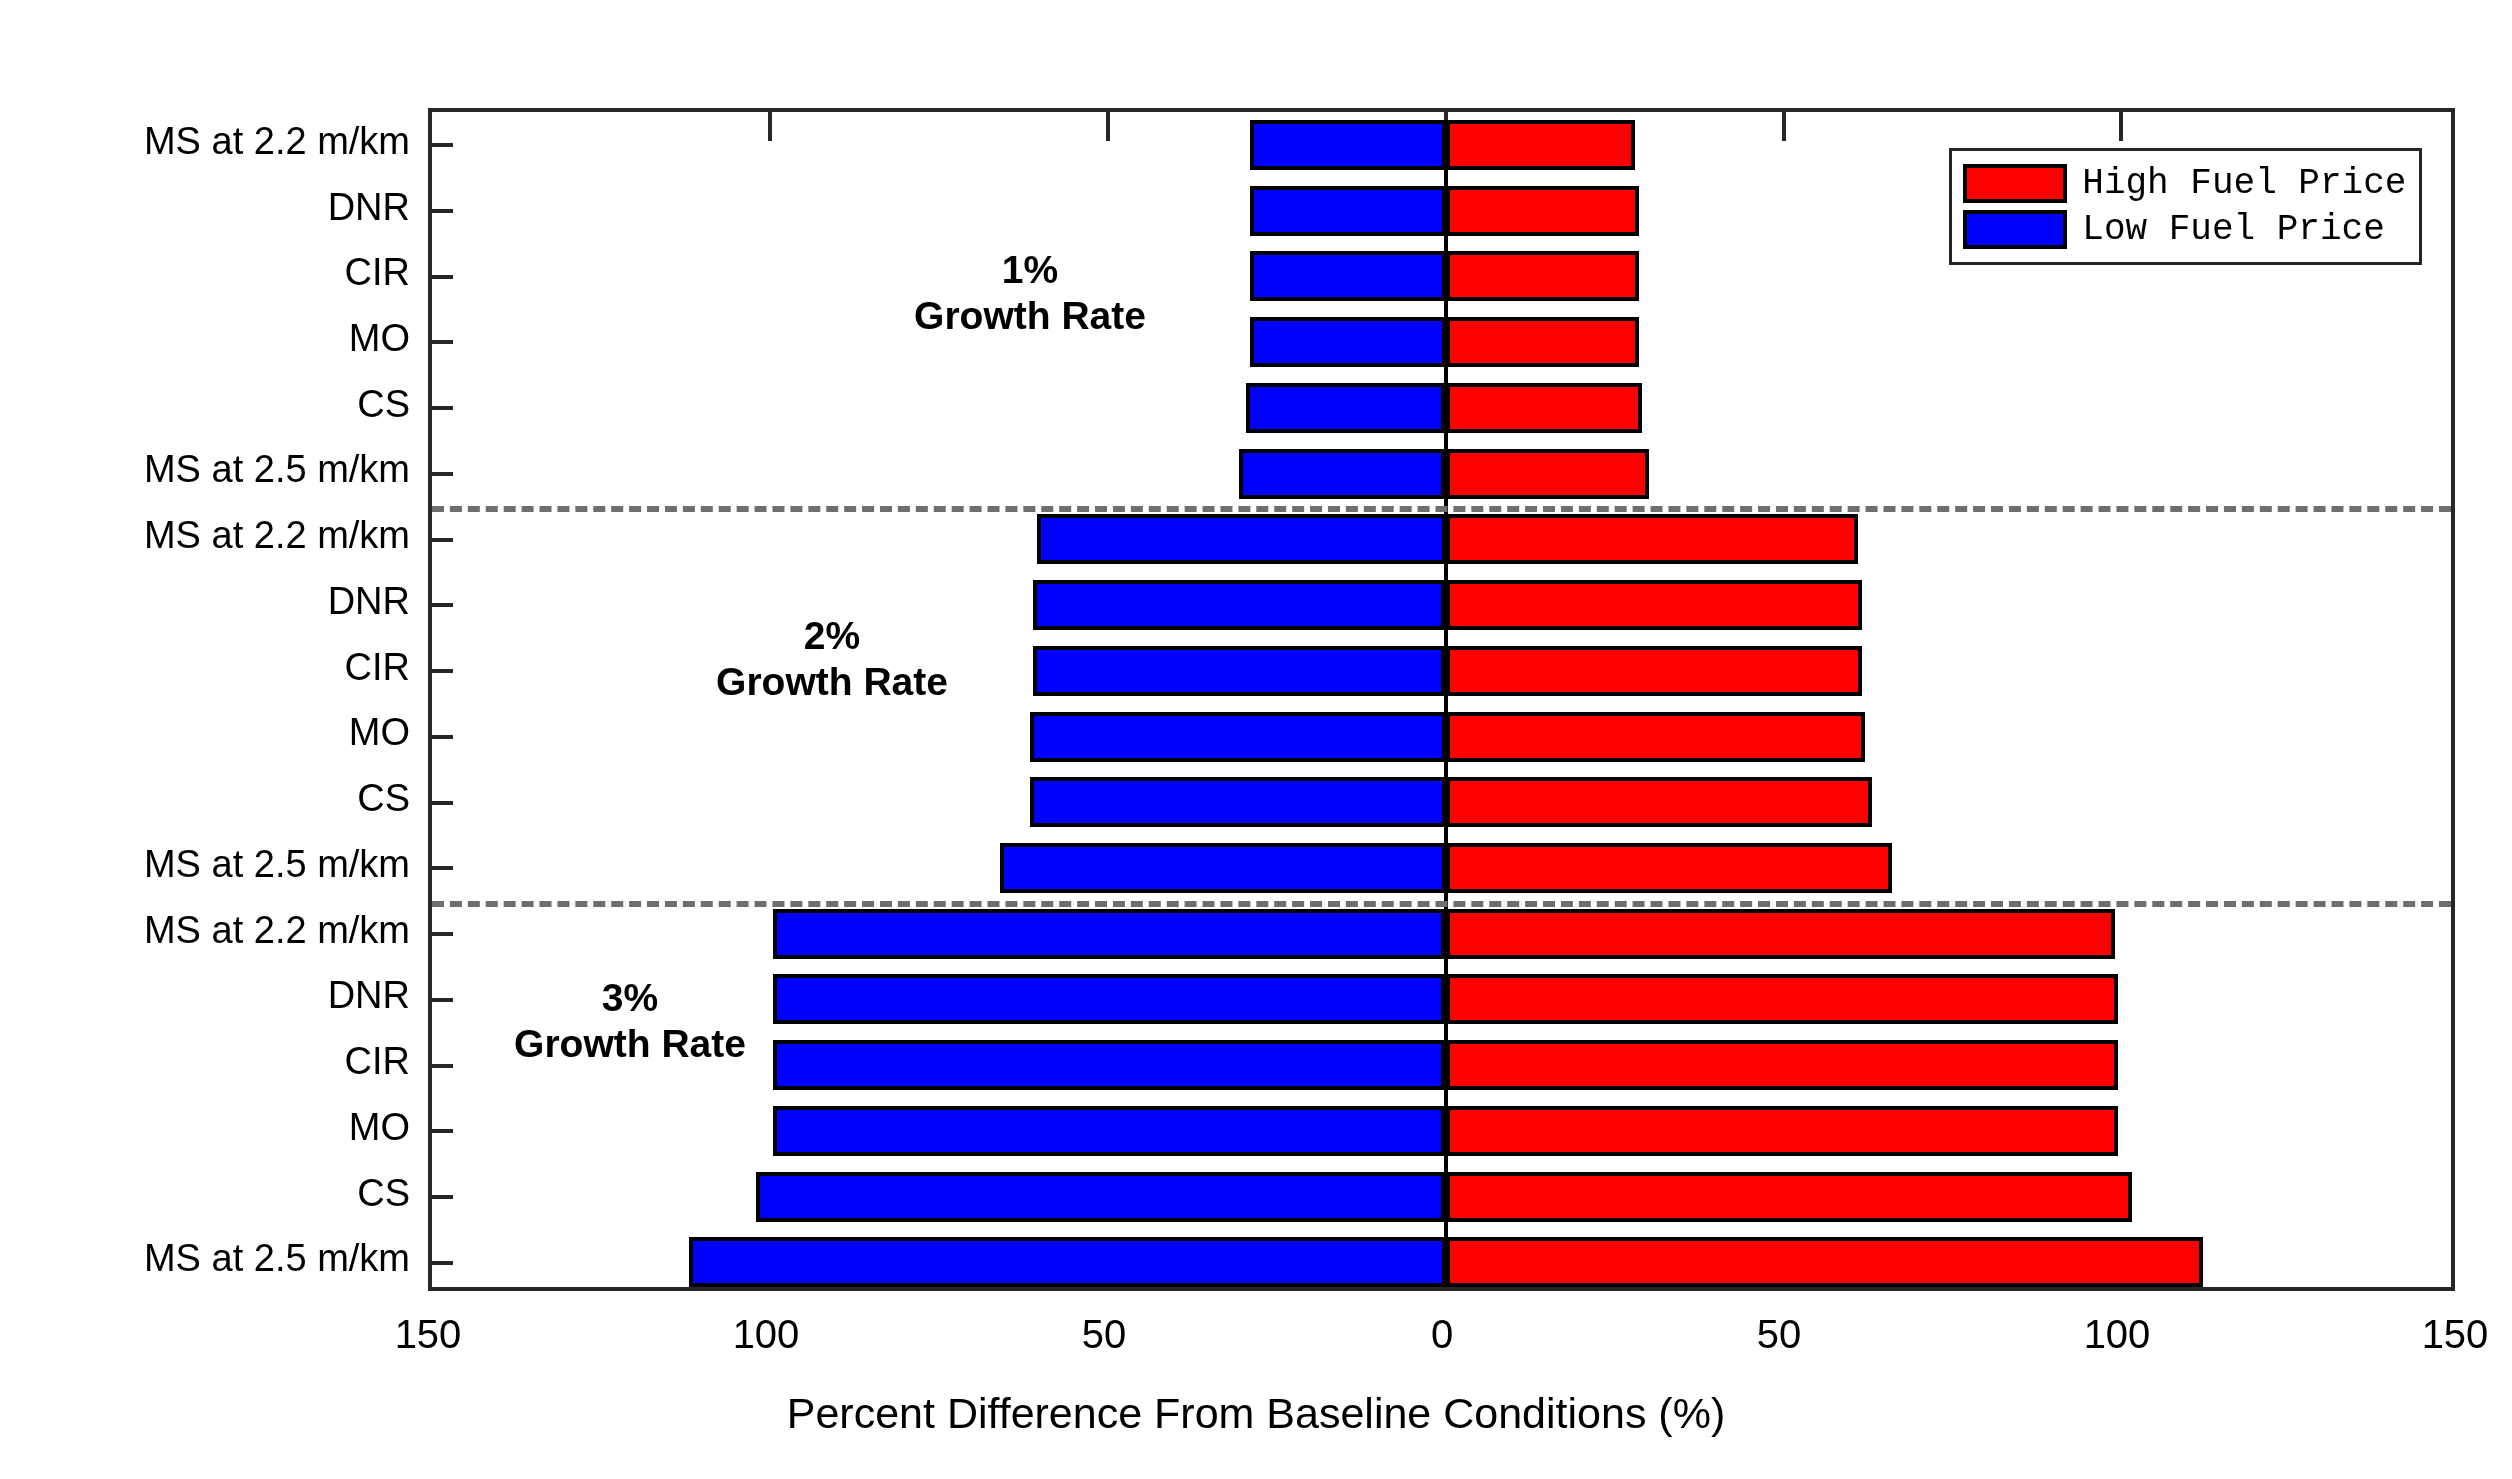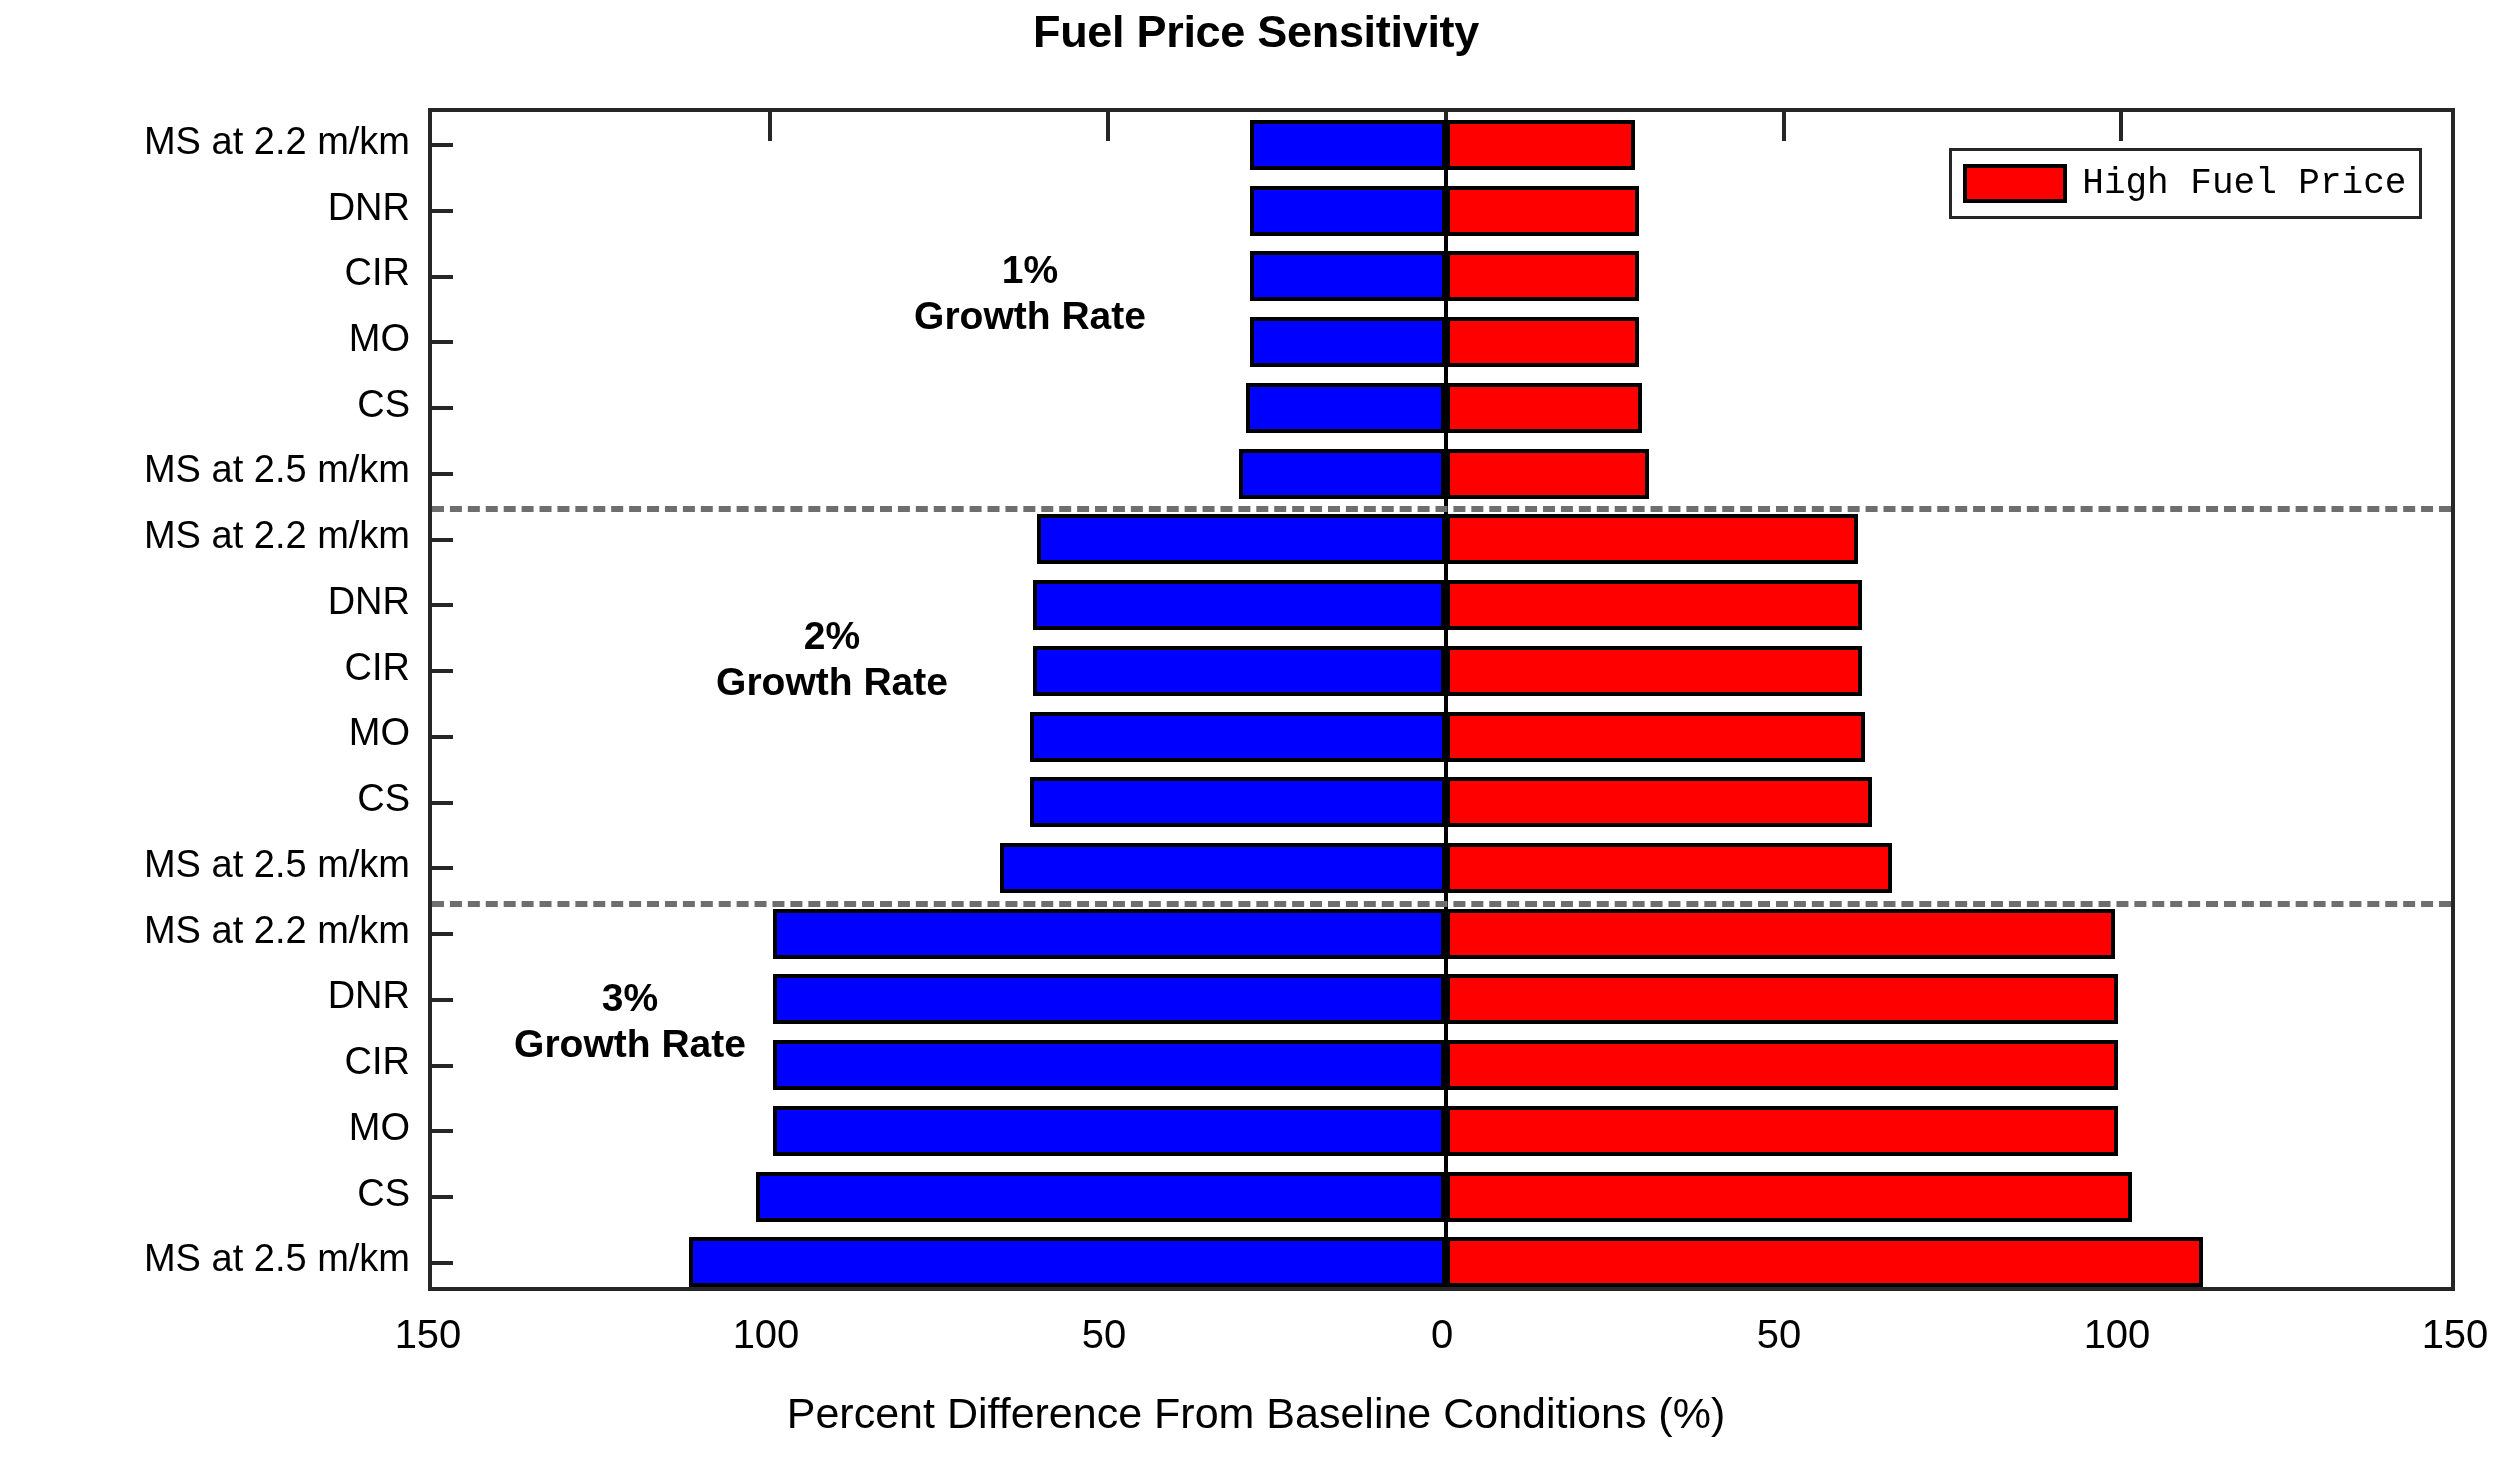--- a/index.html
+++ b/index.html
@@ -79,21 +79,20 @@
   }
   .legend-swatch.high{background:#ff0000;}
   .legend-swatch.low{background:#0000ff;}
   .legend-text{font-size:36px;color:#000;white-space:nowrap;}
 </style>
 </head>
 <body>
 
 <div id="root">
 
-  <div class="chart-title">Fuel Price Sensitivity</div>
 
   <div class="plot-box">
     <div class="plot-inner" id="plot-inner">
         <div class="zero-line" style="left: 1012px;"></div>
         <div class="xtick" style="left: 336px;"></div>
         <div class="xtick-bottom" style="left: 336px;"></div>
         <div class="xtick" style="left: 674px;"></div>
         <div class="xtick-bottom" style="left: 674px;"></div>
         <div class="xtick" style="left: 1012px;"></div>
         <div class="xtick-bottom" style="left: 1012px;"></div>
@@ -204,16 +203,20 @@
       </div>
     </div>
 
   <div class="xaxis-title">Percent Difference From Baseline Conditions (%)</div>
 
   <div class="legend" id="legend" style="left:1949px;top:148px;font-family:Liberation Mono, monospace;">
     <div class="legend-row">
       <span class="legend-swatch high"></span>
       <span class="legend-text">High Fuel Price</span>
     </div>
+    <div class="legend-row">
+      <span class="legend-swatch low"></span>
+      <span class="legend-text">Low Fuel Price</span>
+    </div>
   </div>
 
 </div>
 
 
 </body></html>

